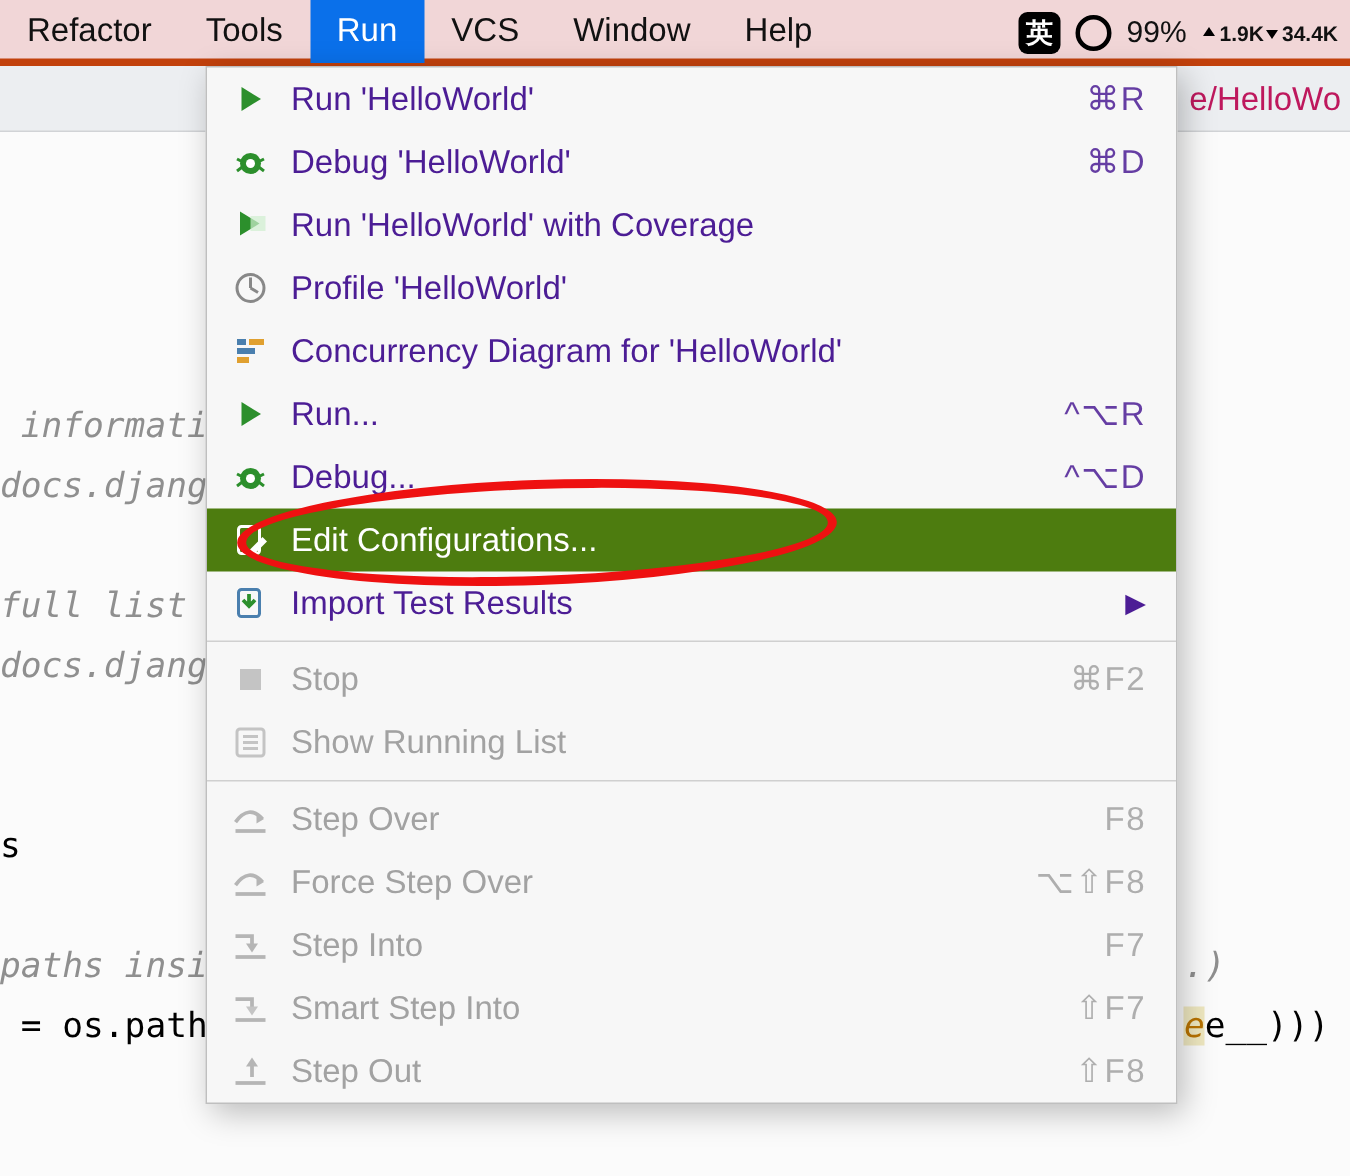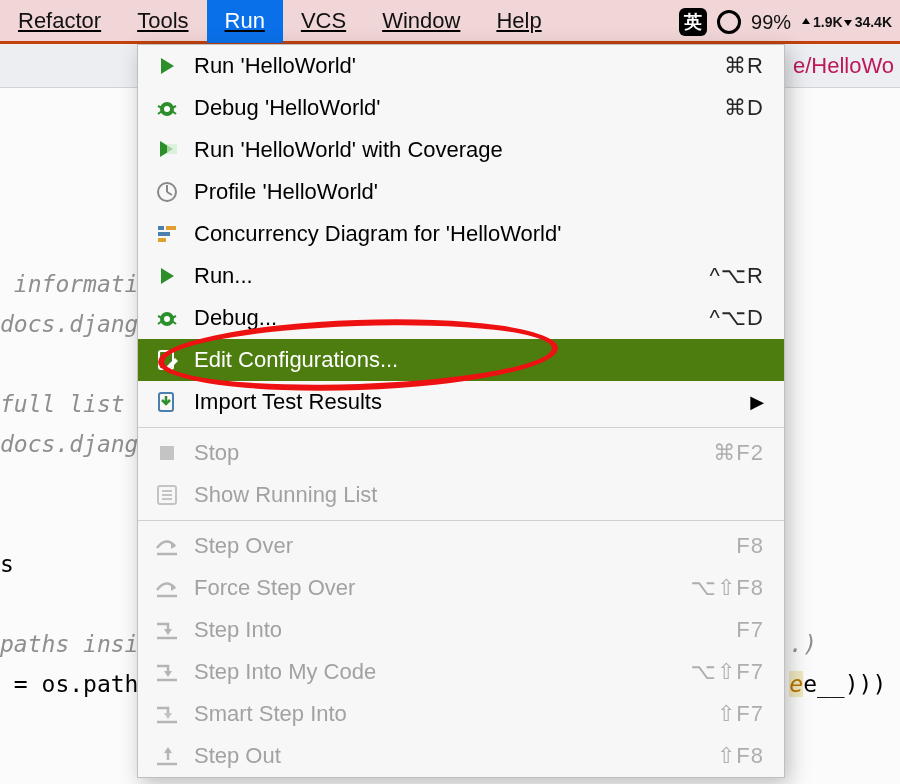--- a/index.html
+++ b/index.html
@@ -10,23 +10,22 @@
     overflow: hidden;
     width: 900px;
     height: 784px;
     position: relative;
   }
   .menubar {
     display: flex;
     align-items: center;
     height: 44px;
     background: #f1d6d7;
-    border-bottom: 3px solid #c2410c;
+    border-bottom: 5px solid #c2410c;
     position: relative;
-    text-decoration: underline;
   }
   .menubar-item { padding: 0 18px; line-height: 44px; color: #111; cursor: default; }
   .menubar-item.active { background: #0a70ea; color: #fff; }
   .menubar-right {
     position: absolute;
     right: 8px; top: 0; height: 44px;
     display: flex; align-items: center;
     gap: 10px; font-size: 20px; color: #111;
   }
   .ime-badge {
@@ -65,21 +64,21 @@
     left: 137px; top: 44px;
     width: 648px;
     background: #f7f7f7;
     border: 1px solid #bfbfbf;
     box-shadow: 4px 6px 20px rgba(0,0,0,0.25);
     z-index: 100;
   }
   .menu-row {
     display: flex; align-items: center;
     height: 42px; padding: 0 20px 0 14px;
-    color: #000000;
+    color: #4c1d95;
   }
   .menu-row.disabled { color: #a2a2a2; }
   .menu-row.selected { background: #4d7c0f; color: #fff; }
   .menu-icon {
     width: 30px; height: 30px; margin-right: 12px; flex: 0 0 30px;
     display: inline-flex; align-items: center; justify-content: center;
   }
   .menu-label { flex: 1; white-space: nowrap; }
   .menu-shortcut { font-size: 22px; color: inherit; opacity: 0.85; letter-spacing: 1px; }
   .menu-sub-arrow { font-size: 18px; }
@@ -298,31 +297,20 @@
           <line x1="3" y1="20" x2="23" y2="20" stroke="#b5b5b5" stroke-width="2.5"></line>
         </svg>
       </span>
       <span class="menu-label">Step Into</span>
       <span class="menu-shortcut">F7</span>
     </div>
     <div class="menu-row disabled">
       <span class="menu-icon">
         <svg width="26" height="24" viewBox="0 0 26 24">
           <path d="M3 6 L14 6 L14 14" fill="none" stroke="#b5b5b5" stroke-width="2.5"></path>
-          <path d="M10 11 L14 17 L18 11 Z" fill="#b5b5b5"></path>
-          <line x1="3" y1="20" x2="23" y2="20" stroke="#b5b5b5" stroke-width="2.5"></line>
-        </svg>
-      </span>
-      <span class="menu-label">Step Into My Code</span>
-      <span class="menu-shortcut">⌥⇧F7</span>
-    </div>
-    <div class="menu-row disabled">
-      <span class="menu-icon">
-        <svg width="26" height="24" viewBox="0 0 26 24">
-          <path d="M3 6 L14 6 L14 14" fill="none" stroke="#b5b5b5" stroke-width="2.5"></path>
           <path d="M10 11 L14 17 L18 11 Z" fill="#c4c4c4"></path>
           <line x1="3" y1="20" x2="23" y2="20" stroke="#b5b5b5" stroke-width="2.5"></line>
         </svg>
       </span>
       <span class="menu-label">Smart Step Into</span>
       <span class="menu-shortcut">⇧F7</span>
     </div>
     <div class="menu-row disabled">
       <span class="menu-icon">
         <svg width="26" height="24" viewBox="0 0 26 24">

